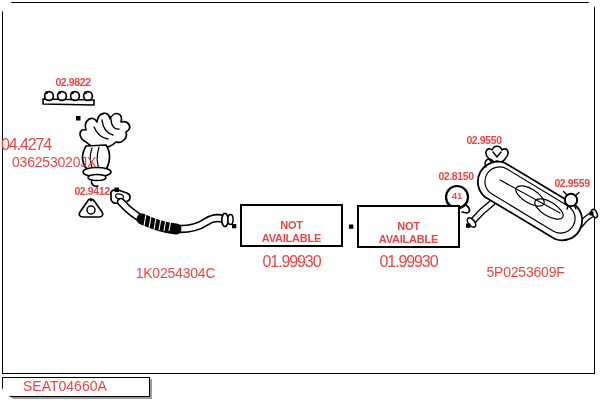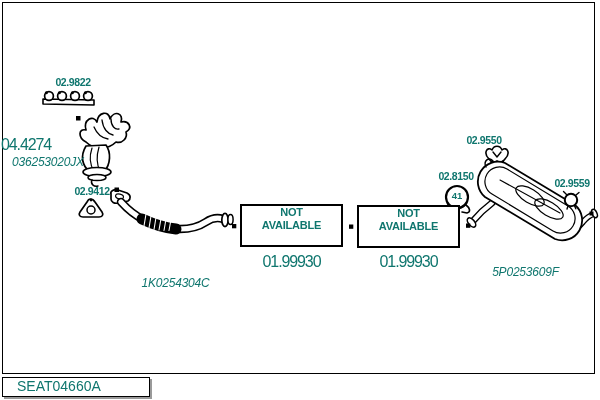--- a/index.html
+++ b/index.html
@@ -1,51 +1,50 @@
 <!DOCTYPE html>
 <html><head>
 <meta charset="utf-8">
 <style>
   html,body{margin:0;padding:0;background:#fff;}
   #stage{
     position:relative;width:600px;height:400px;background:#fff;overflow:hidden;
-    font-family:"Liberation Sans", sans-serif;color:#0f766e;
+    font-family:"Liberation Sans", sans-serif;color:#ef4444;border-radius:21px;
   }
   .lbl{
     position:absolute;font-weight:bold;font-size:10.5px;letter-spacing:-0.4px;
     white-space:nowrap;text-align:center;width:44px;line-height:11px;
   }
   .big{
     position:absolute;font-size:16px;letter-spacing:-1.1px;line-height:23px;
     white-space:nowrap;
   }
   .big.ctr{text-align:center;width:103px;}
   .oem{
-    position:absolute;font-size:12px;letter-spacing:-0.2px;line-height:12px;
+    position:absolute;font-size:14px;letter-spacing:-0.2px;line-height:12px;
     white-space:nowrap;
-    font-style:italic;
   }
   .oem.ctr{text-align:center;width:103px;}
   .na-box{
     position:absolute;width:103px;height:43px;border:2px solid #000;
-    box-sizing:border-box;background:#fff;display:flex;align-items:flex-start;justify-content:center;
+    box-sizing:border-box;background:#fff;display:flex;align-items:flex-end;justify-content:center;
   }
   .na-text{
     font-weight:bold;font-size:11px;line-height:13px;text-align:center;width:68px;
     letter-spacing:-0.2px;
   }
   .frame{
     position:absolute;left:2px;top:2px;width:593px;height:372px;
     border:1.5px solid #000;box-sizing:border-box;
   }
   .code-box{
     position:absolute;left:2px;top:377px;width:148px;height:20px;
     border:1.5px solid #000;box-sizing:border-box;background:#fff;
     box-shadow:2px 2px 0 #9a9a9a;
-    font-size:14px;line-height:17px;padding-left:14px;
+    font-size:14px;line-height:17px;padding-left:20px;
   }
   .clamp-size{
     position:absolute;left:448px;top:191px;width:18px;text-align:center;
     font-size:9.5px;font-weight:bold;line-height:10px;
   }
   svg{position:absolute;left:0;top:0;}
 </style>
 </head>
 <body>
 
@@ -151,21 +150,21 @@
     </g>
   </svg>
 
   <div class="lbl" style="left:51px;top:77px">02.9822</div>
 
   <div class="big" style="left:1px;top:133px">04.4274</div>
   <div class="oem" style="left:12px;top:156px">036253020JX</div>
 
   <div class="lbl" style="left:70px;top:186px">02.9412</div>
 
-  <div class="oem ctr" style="left:124px;top:277px">1K0254304C</div>
+  <div class="oem ctr" style="left:124px;top:267px">1K0254304C</div>
 
   <div class="na-box" style="left:240px;top:204px">
     <div class="na-text">NOT AVAILABLE</div>
   </div>
   <div class="big ctr" style="left:240px;top:250px">01.99930</div>
 
   <div class="na-box" style="left:357px;top:205px">
     <div class="na-text">NOT AVAILABLE</div>
   </div>
   <div class="big ctr" style="left:357px;top:250px">01.99930</div>

